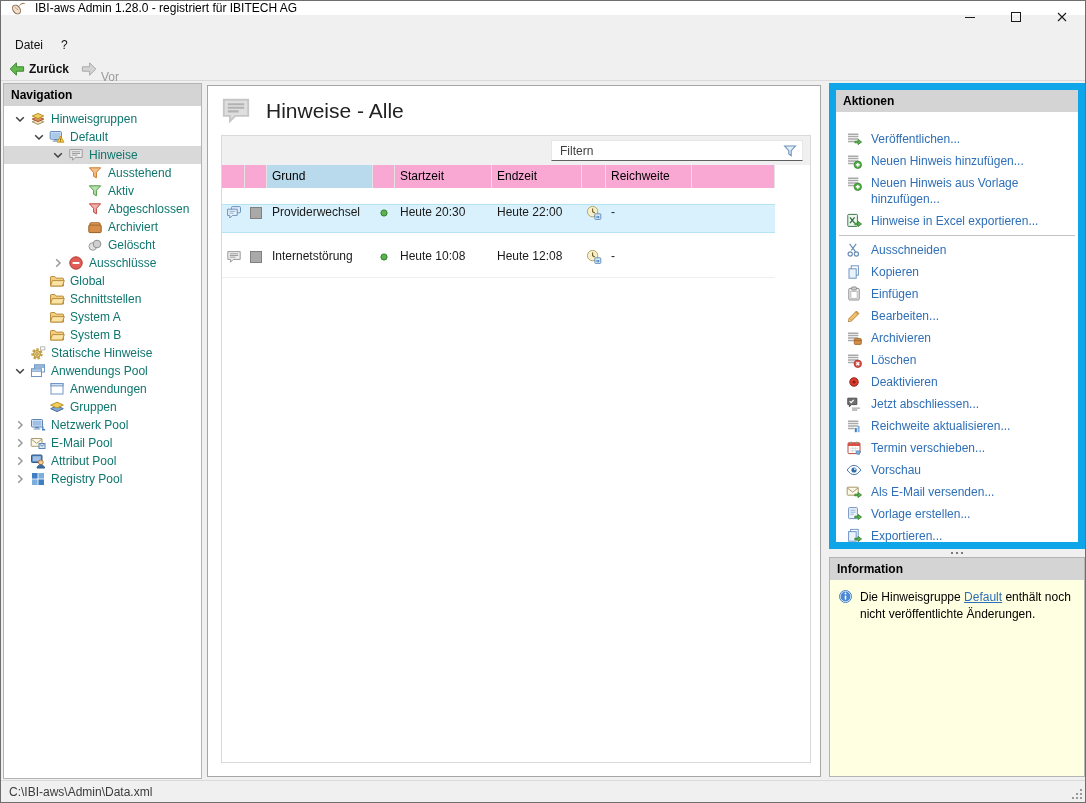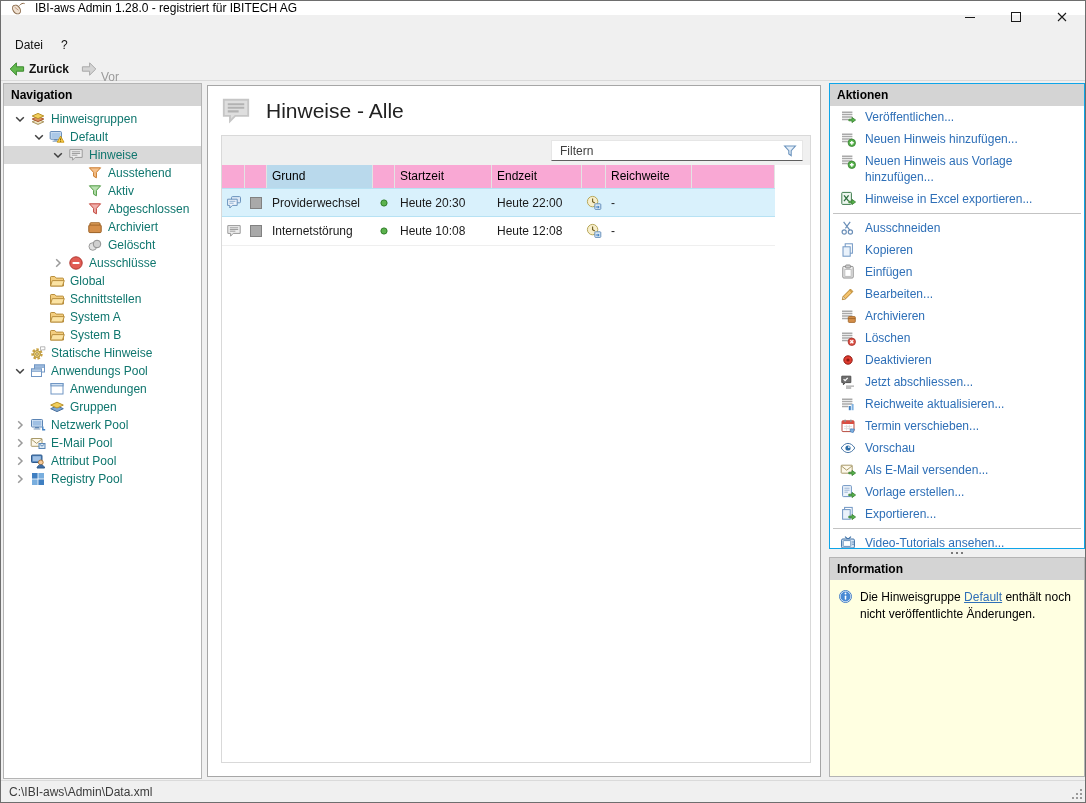--- a/index.html
+++ b/index.html
@@ -47,30 +47,30 @@
   .main-title { margin-left:15px; font-size:21px; color:#222; }
   .table-box { position:absolute; left:13px; top:49px; right:9px; bottom:13px; border:1px solid #d9d9d9; background:#fff; }
   .filter-row { position:relative; height:29px; background:#f0f0f0; }
   .filter-input-wrap { position:absolute; right:7px; top:4px; width:252px; height:21px; background:#fff; border:1px solid #e6e6e6; border-bottom:1px solid #5f5f5f; }
   .filter-input { width:100%; height:100%; border:none; outline:none; padding:0 24px 0 8px; font-family:"Liberation Sans",sans-serif; font-size:12px; color:#222; background:transparent; }
   .filter-input::placeholder { color:#3f3f3f; opacity:1; }
   .filter-funnel { position:absolute; right:4px; top:2px; width:16px; height:16px; }
   .thead { display:flex; height:23px; width:553px; background:#f9a8d4; }
   .th { border-right:1px solid #e3e3e3; padding:4px 0 0 5px; overflow:hidden; white-space:nowrap; color:#000; }
   .th.sorted { background:var(--sorted-column-header,#b9d9ec); }
-  .trow { display:flex; align-items:center; height:29px; width:553px; border-bottom:1px solid #efefef; }
+  .trow { display:flex; align-items:flex-start; height:29px; width:553px; border-bottom:1px solid #efefef;margin-top:16px; }
   .trow.selected { background:var(--selected-row,#d9f1fc); border-top:1px solid #b7e2f4; border-bottom:1px solid #b7e2f4; }
   .td { overflow:hidden; white-space:nowrap; padding-left:5px; }
   .td.icell { display:flex; align-items:center; justify-content:center; padding:0; }
   .td .ic { width:16px; height:16px; }
 
   
   .right-col { position:absolute; left:828px; top:2px; width:256px; bottom:3px; }
-  .actions-panel { position:absolute; left:0; top:0; right:0; height:466px; background:#fff; border:1px solid #0ea5e9; }
-  .actions-body { position:absolute; left:0; top:22px; right:0; bottom:0; overflow:hidden; padding-top:0; }
+  .actions-panel { position:absolute; left:0; top:0; right:0; height:466px; background:#fff; border:7px solid #0ea5e9; }
+  .actions-body { position:absolute; left:0; top:22px; right:0; bottom:0; overflow:hidden; padding-top:16px; }
   .action-item { display:flex; align-items:flex-start; padding:3px 6px 3px 10px; min-height:22px; cursor:default; }
   .action-item .ic { width:16px; height:16px; flex:none; margin-top:0; }
   .action-label { margin-left:9px; color:var(--action-link,#2e6fb7); line-height:16px; }
   .action-sep { border-top:1px solid #c3c3c3; margin:3px 3px; }
   .splitter { position:absolute; left:0; top:466px; right:0; height:8px; display:flex; align-items:center; justify-content:center; gap:3px; }
   .splitter i { width:2px; height:2px; background:#7a7a7a; display:block; }
   .info-panel { position:absolute; left:0; top:474px; right:0; bottom:0; border:1px solid #b4b4b4; background:var(--info-background,#ffffe1); }
   .info-body { position:absolute; left:0; top:22px; right:0; bottom:0; background:var(--info-background,#ffffe1); }
   .info-ic { position:absolute; left:8px; top:9px; width:15px; height:15px; }
   .info-text { position:absolute; left:30px; top:9px; right:10px; line-height:1.45; color:#000; }

